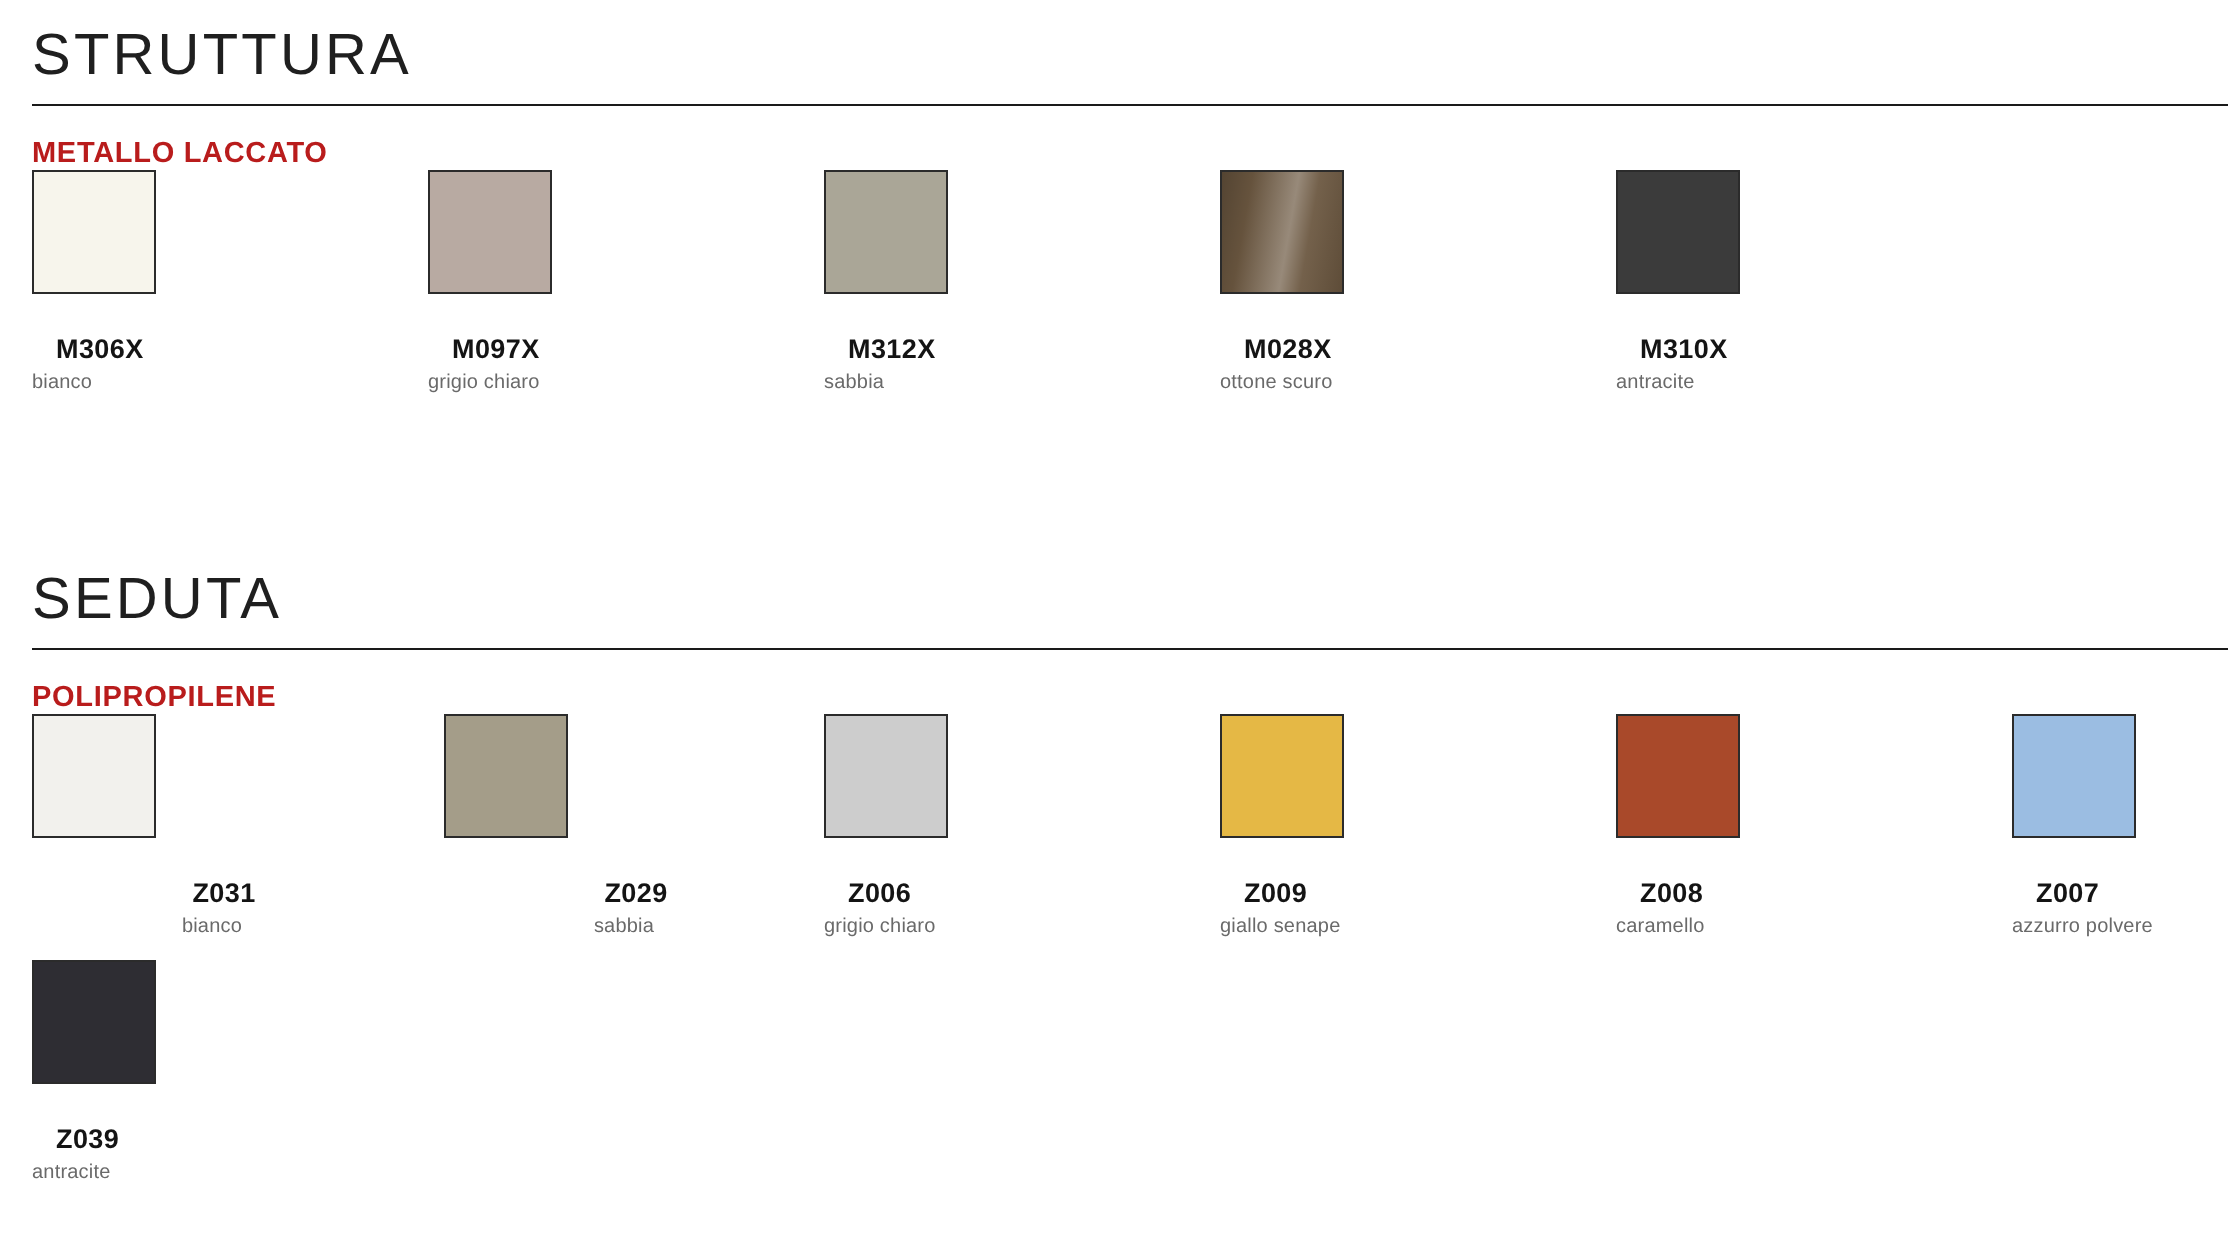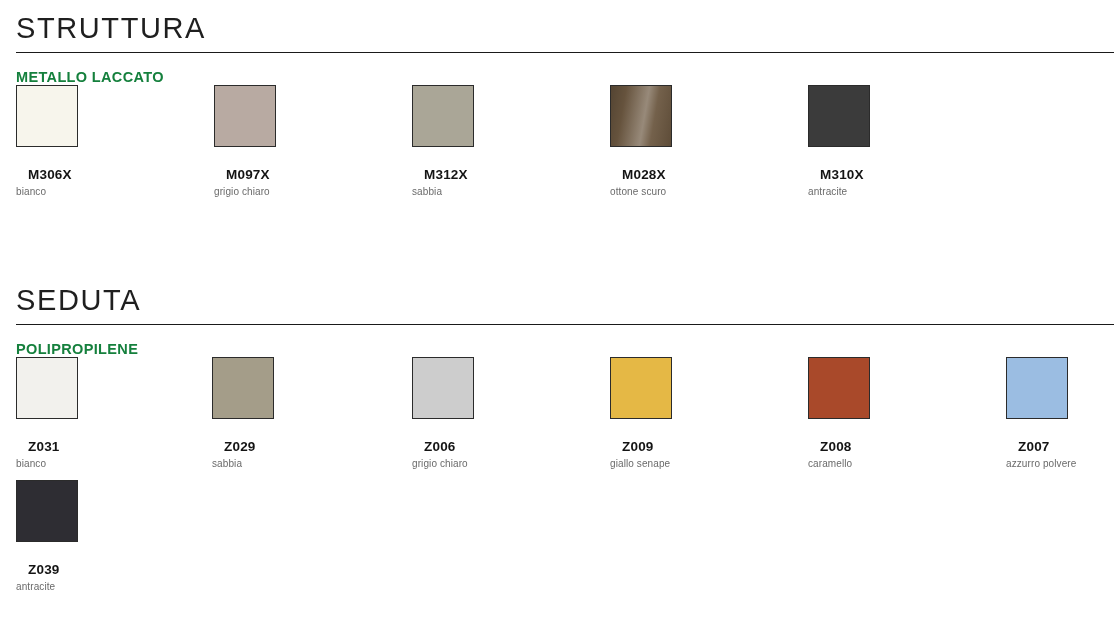--- a/index.html
+++ b/index.html
@@ -49,21 +49,21 @@
     margin: 9px 0 0 16px;
     width: 1098px;
     height: 1px;
     background: #1a1a1a;
   }
 
   .group-title {
     font-size: 14.5px;
     font-weight: bold;
     letter-spacing: 0.35px;
-    color: #15803d;
+    color: #b91c1c;
     margin: 17px 0 0 16px;
     line-height: 1;
     white-space: nowrap;
   }
 
   
   .swatch-grid {
     position: relative;
     margin: 0;
     padding: 0;
@@ -149,26 +149,26 @@
         </div>
       </div>
   </section>
 
   <section class="section" id="section-seduta">
     <h1 class="section-title">SEDUTA</h1>
     <div class="section-rule"></div>
     <h2 class="group-title">POLIPROPILENE</h2>
     <div class="swatch-grid" id="grid-seduta">
         <div class="swatch-row">
-          <div class="swatch-item" style="left: 16px;">
+          <div class="swatch-item" style="left: 16px; text-align: center;">
             <div class="swatch-chip" style="width: 62px; height: 62px; background: rgb(242, 241, 237); border-color: rgb(43, 43, 43);"></div>
             <div class="swatch-code">Z031</div>
             <div class="swatch-name">bianco</div>
           </div>
-          <div class="swatch-item" style="left: 212px;">
+          <div class="swatch-item" style="left: 222px; text-align: center;">
             <div class="swatch-chip" style="width: 62px; height: 62px; background: rgb(164, 157, 137); border-color: rgb(43, 43, 43);"></div>
             <div class="swatch-code">Z029</div>
             <div class="swatch-name">sabbia</div>
           </div>
           <div class="swatch-item" style="left: 412px;">
             <div class="swatch-chip" style="width: 62px; height: 62px; background: rgb(205, 205, 205); border-color: rgb(43, 43, 43);"></div>
             <div class="swatch-code">Z006</div>
             <div class="swatch-name">grigio chiaro</div>
           </div>
           <div class="swatch-item" style="left: 610px;">

